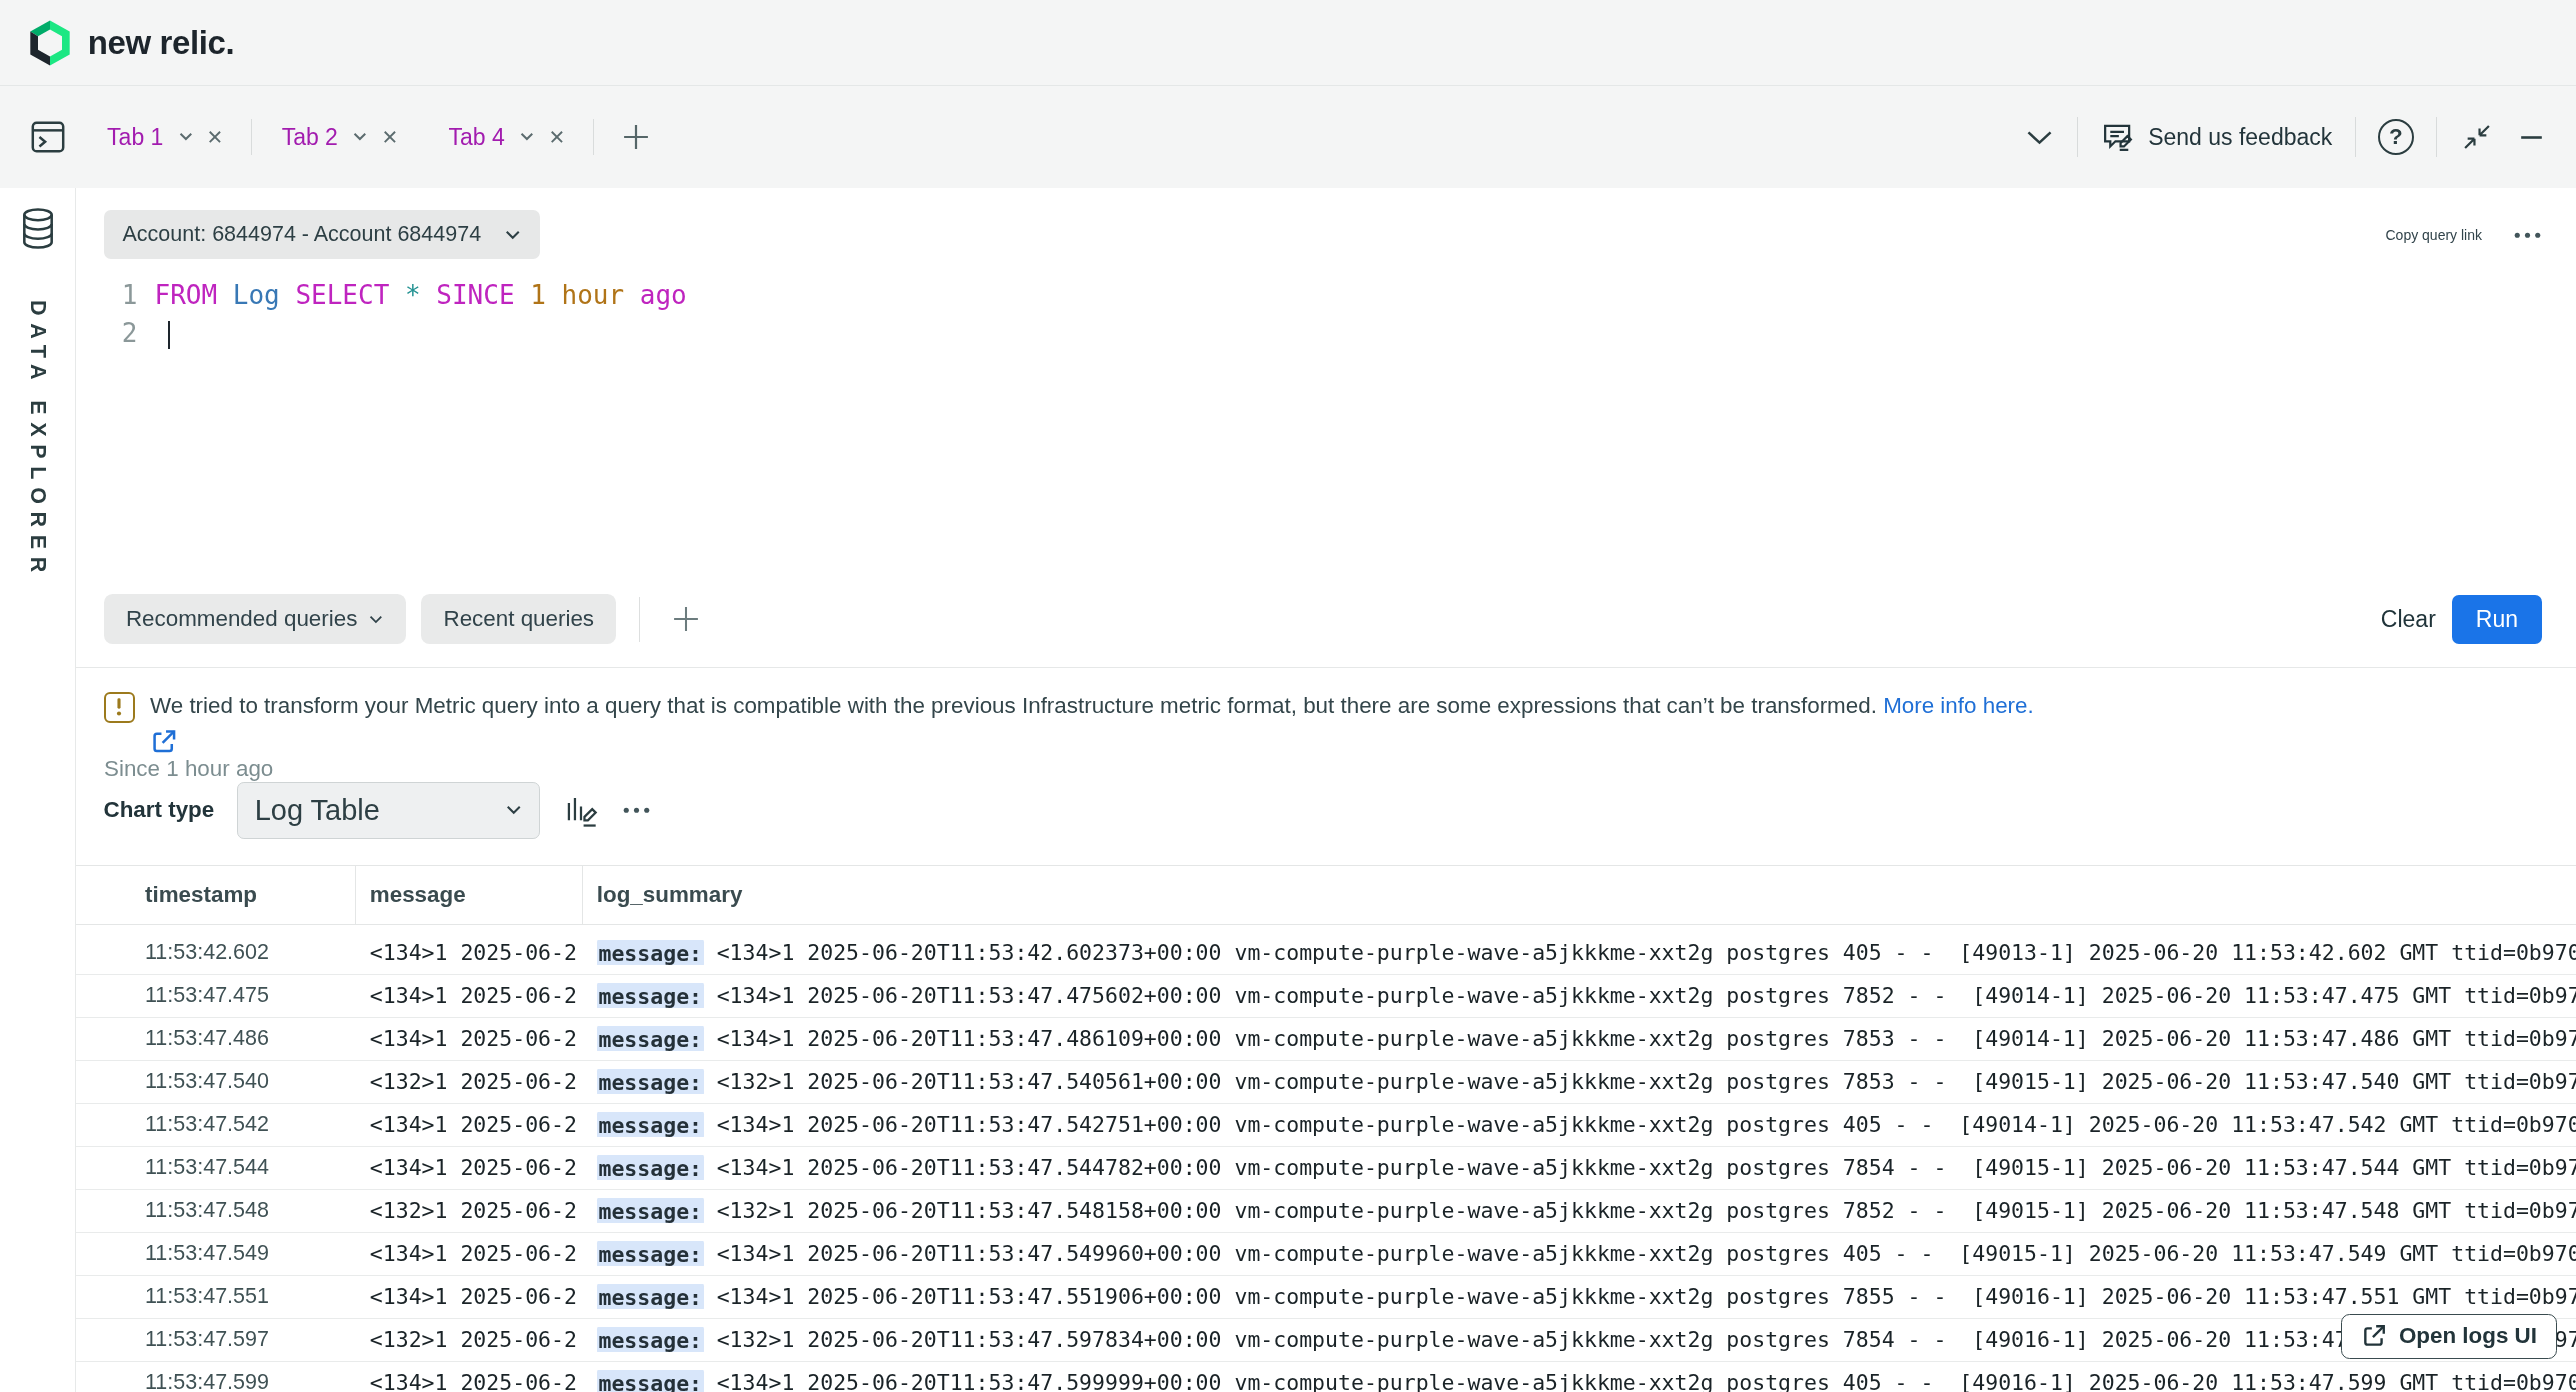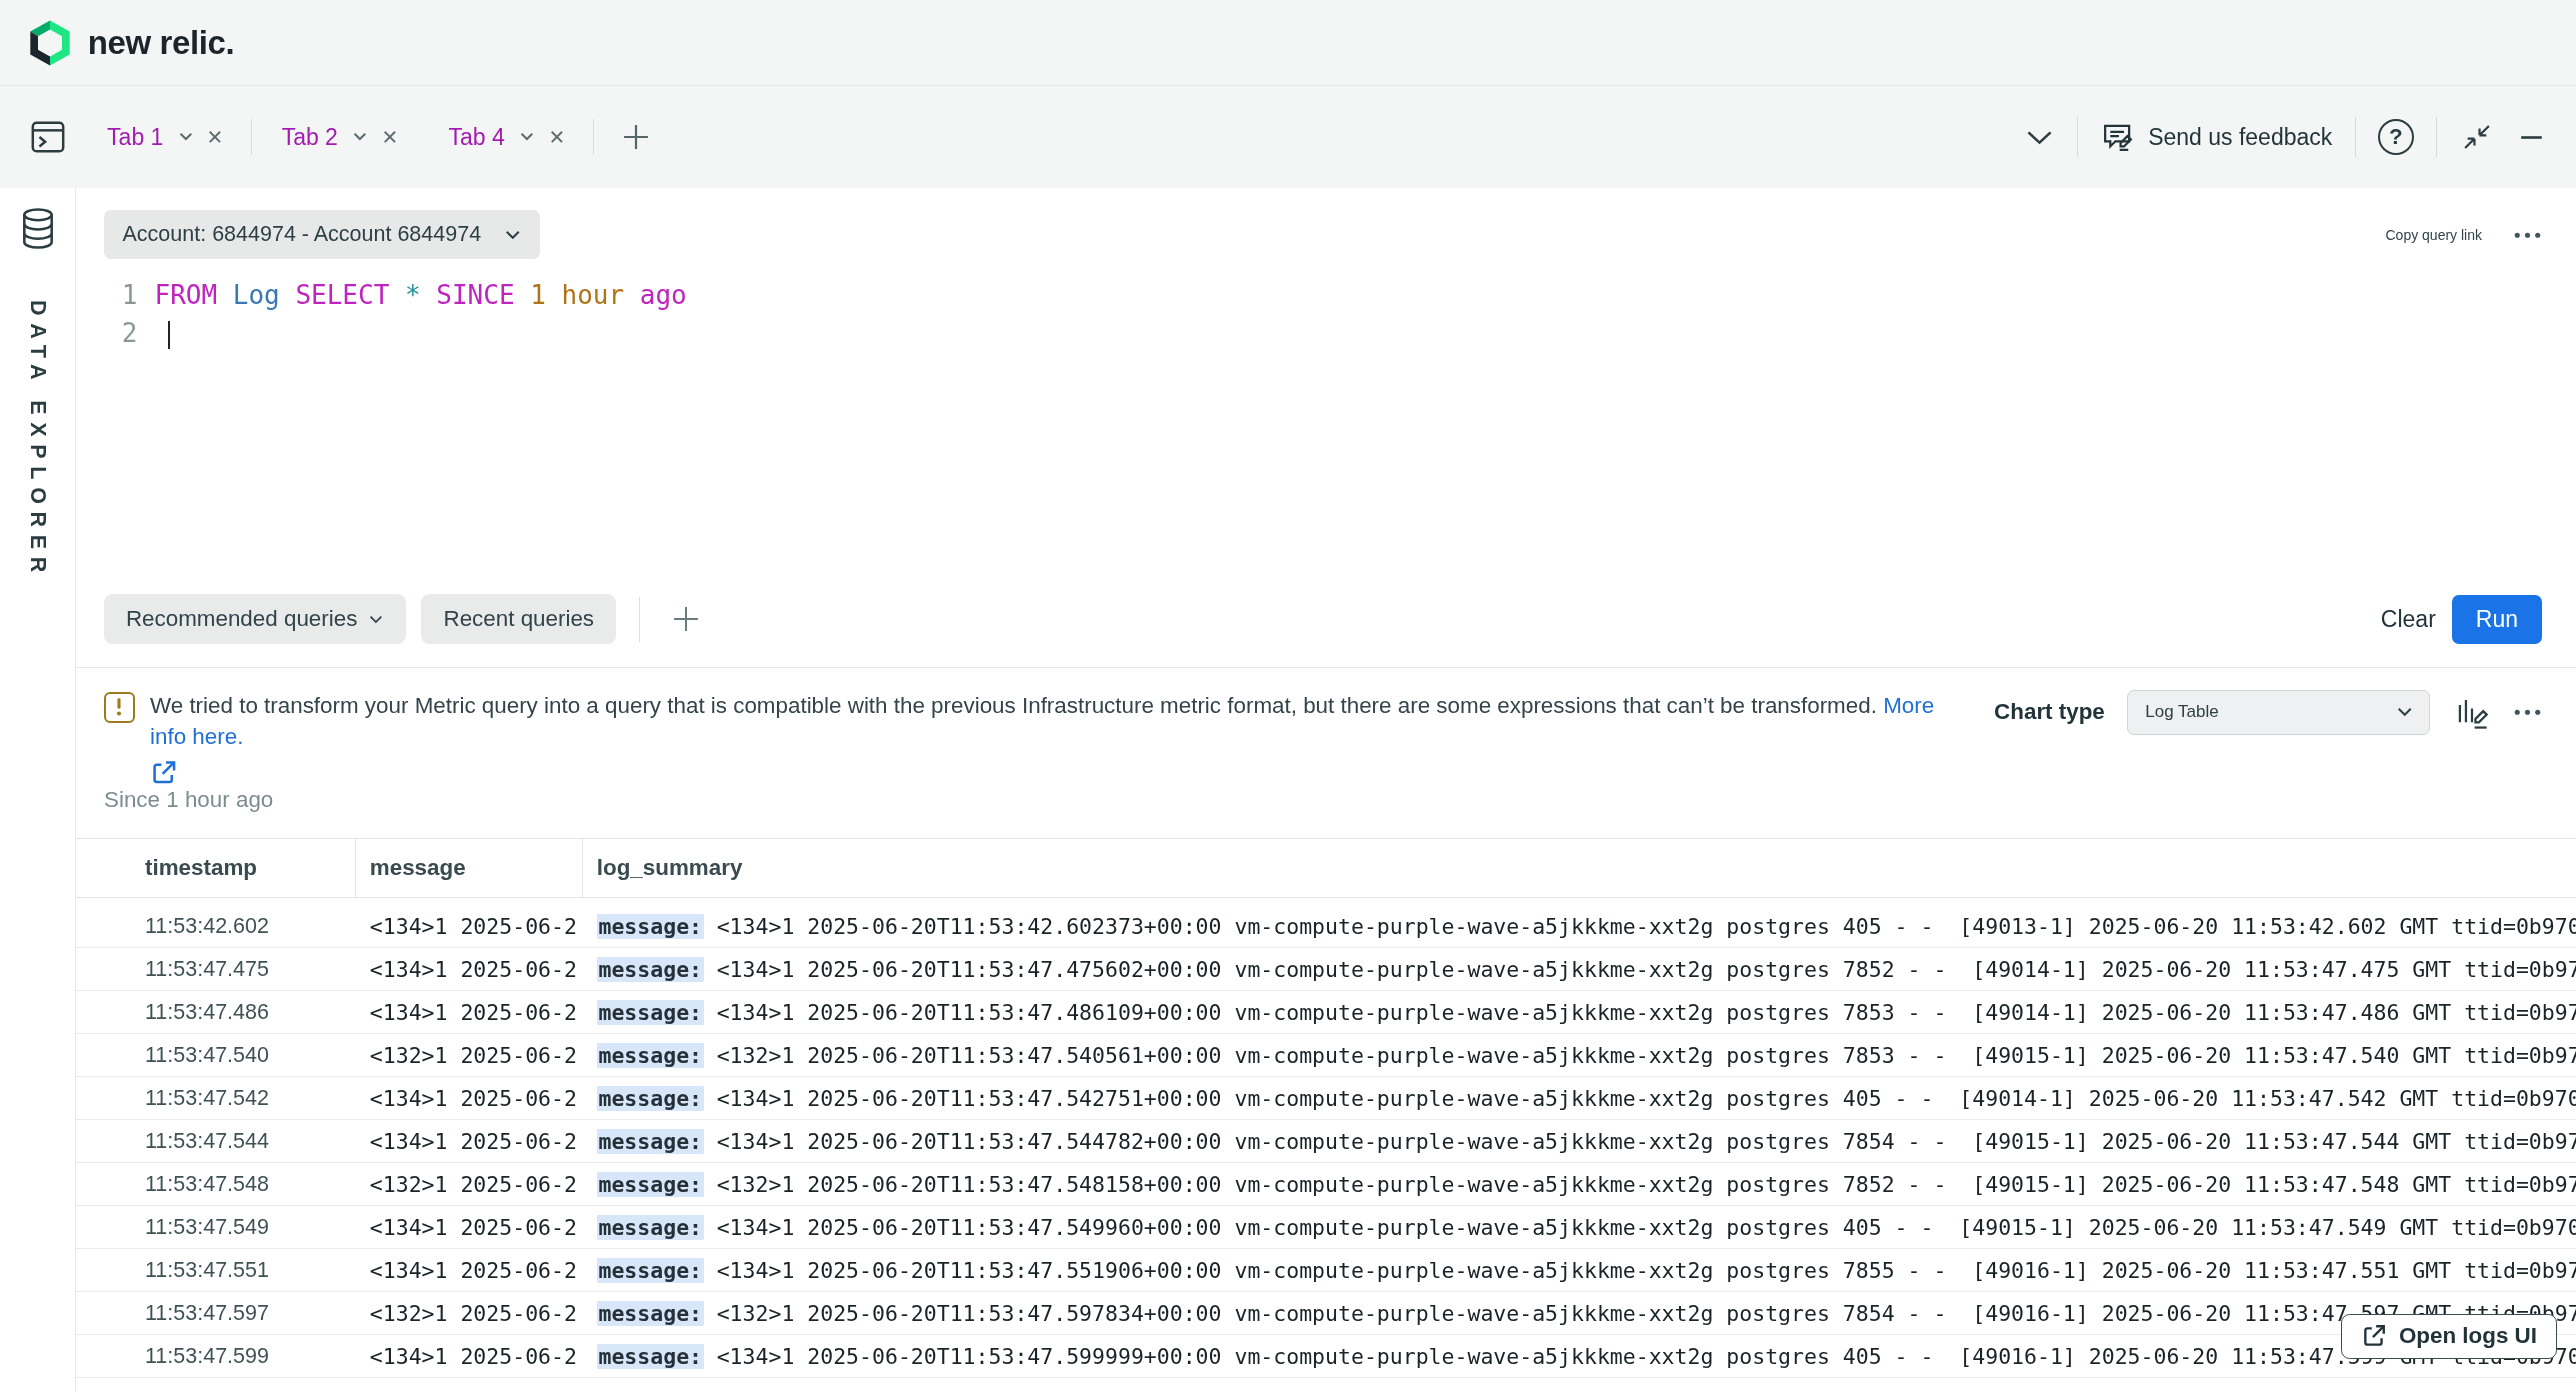--- a/index.html
+++ b/index.html
@@ -77,34 +77,34 @@
   .toolbar-sep { width:0.9px; height:45px; background:#dddfdf; margin:0 6.9px; }
   .plus-btn { color:#6c7c7e; cursor:pointer; padding:0 6.9px; }
   .toolbar-right { margin-left:auto; display:flex; align-items:center; gap:16px; }
   .clear-btn { font-size:23px; color:#20343a; background:none; border:none; font-family:"Liberation Sans",sans-serif; cursor:pointer; }
   .run-btn {
     border:none; border-radius:6.9px; color:#fff; font-size:23px; padding:11.2px 24px;
     font-family:"Liberation Sans",sans-serif; cursor:pointer;
   }
 
   
-  .notice-section { padding:22.4px 34px 13.8px 27.5px; display:flex; align-items:flex-start; }
+  .notice-section { padding:22.4px 34px 13.8px 27.5px; display:flex; align-items:flex-start;flex-direction:column; }
   .notice-left { display:flex; gap:15.5px; flex:1; min-width:0; padding-right:26px; }
   .warn-icon {
     width:31px; height:31px; border:2.6px solid #9c7a1d; border-radius:6px; flex-shrink:0; margin-top:1.7px;
   }
   .notice-body { font-size:22.4px; color:#33454a; line-height:31px; }
   .notice-link { color:#1f6fd6; cursor:pointer; text-decoration:none; }
   .ext-link { margin-top:6.9px; color:#1f6fd6; cursor:pointer; }
   .since-label { margin-top:0; margin-left:-46px; color:#7c8d90; font-size:22.4px; }
   .notice-right { display:flex; align-items:center; gap:22.4px; flex-shrink:0; }
   .chart-type-label { font-size:22.4px; font-weight:700; color:#22343a; white-space:nowrap; }
   .chart-select {
     width:303px; background:#eef0f1; border:0.9px solid #cfd4d5; border-radius:6.9px;
-    padding:11.2px 17px; font-size:17px; color:#2d3f44; display:flex; align-items:center; cursor:pointer;
+    padding:11.2px 17px; font-size:29px; color:#2d3f44; display:flex; align-items:center; cursor:pointer;
   }
   .chart-select .chev { margin-left:auto; }
   .chart-edit { color:#2b3d40; cursor:pointer; }
 
   
   .log-table { margin-top:12px; flex:1; min-height:0; }
   .thead {
     display:flex; height:60px; align-items:center;
     border-top:0.9px solid #e4e6e6; border-bottom:0.9px solid #e4e6e6;
     font-size:22.4px; font-weight:700; color:#3a4b4f;

